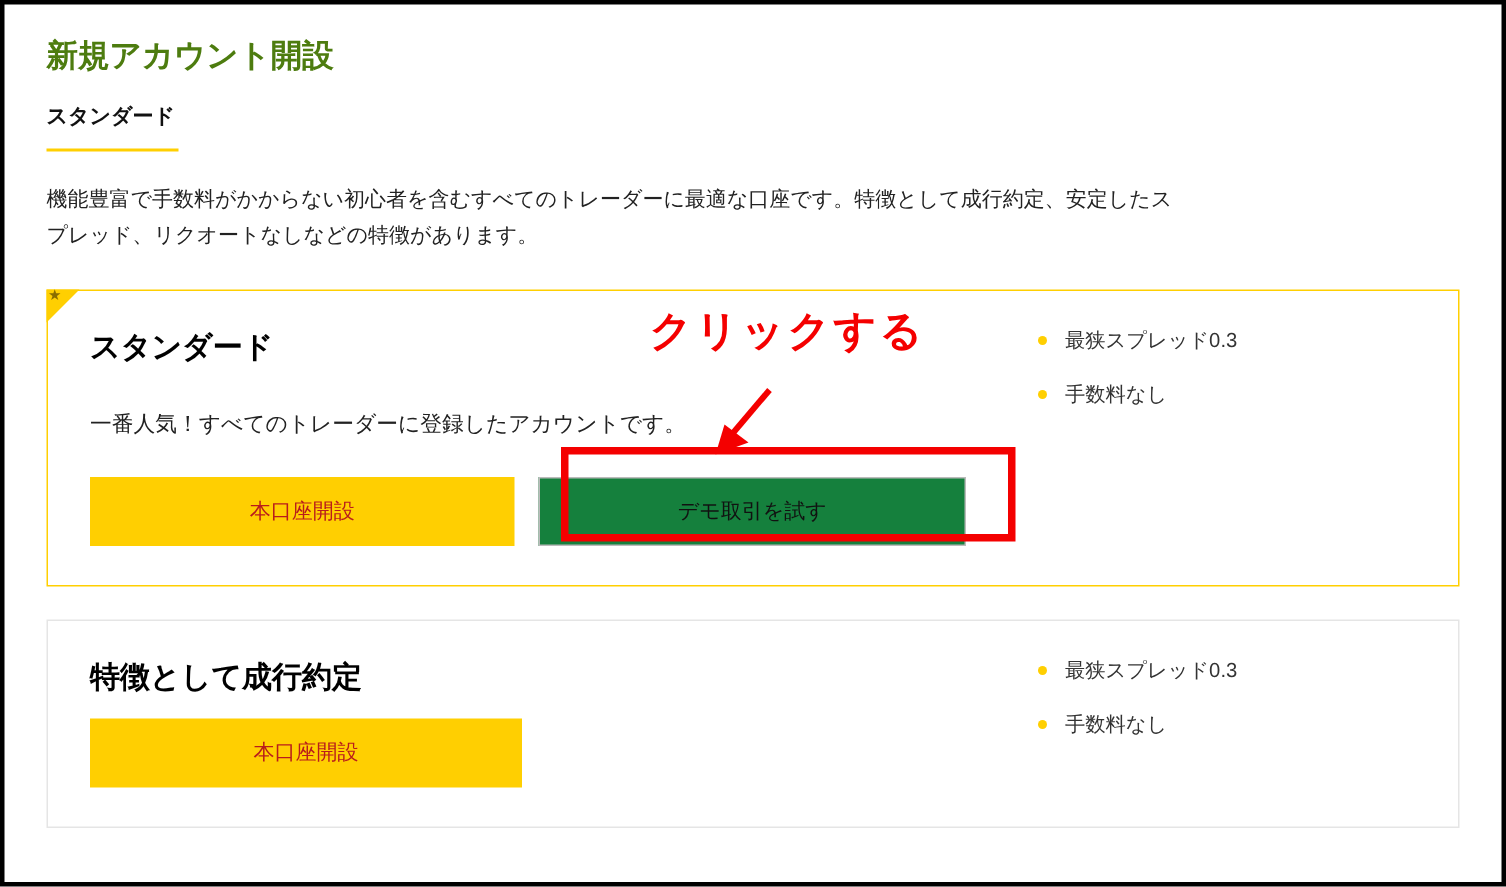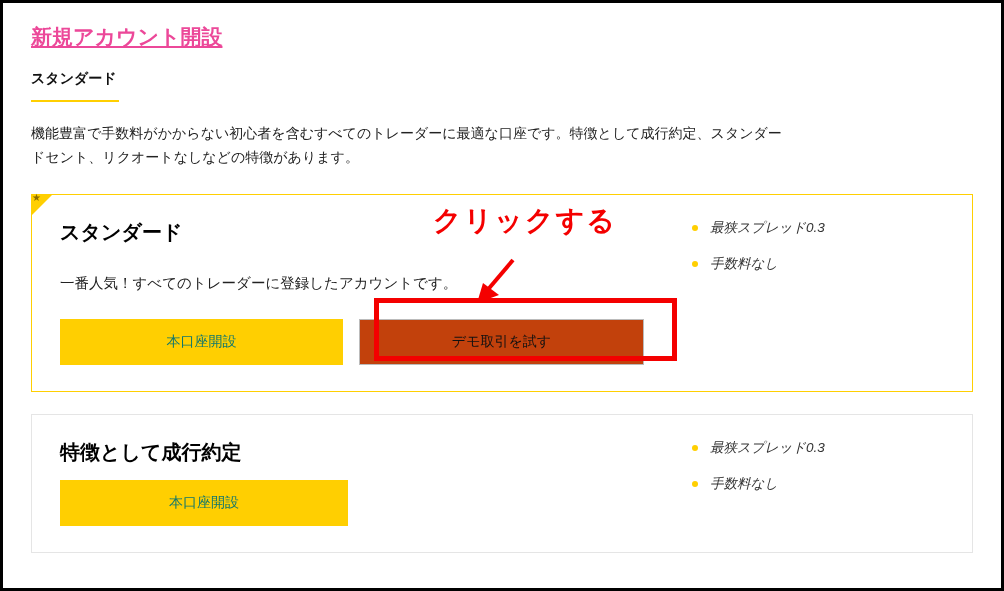--- a/index.html
+++ b/index.html
@@ -8,23 +8,22 @@
     background: #fff;
     width: 1004px;
     height: 591px;
     border: 3px solid #000;
     padding: 20px 28px;
     position: relative;
   }
   .page-title {
     font-size: 21px;
     font-weight: 700;
-    color: #ec4899;
+    color: #4d7c0f;
     margin-bottom: 18px;
-    text-decoration: underline;
   }
   .subtitle-wrap {
     display: inline-block;
     margin-bottom: 20px;
   }
   .subtitle {
     font-size: 14px;
     font-weight: 600;
     color: #111;
     padding-bottom: 6px;
@@ -98,29 +97,29 @@
     display: flex;
     align-items: center;
     justify-content: center;
     font-size: 14px;
     font-weight: 500;
     cursor: pointer;
     max-width: 288px;
   }
   .btn-primary {
     background: #ffcf01;
-    color: #0f766e;
+    color: #b91c1c;
     border: none;
   }
   .btn-secondary {
-    background: #c2410c;
+    background: #15803d;
     color: #111;
     border: 1px solid #bbb;
   }
-  .feature-list { list-style: none; font-style: italic; }
+  .feature-list { list-style: none; }
   .feature-list li {
     display: flex;
     align-items: center;
     margin-bottom: 18px;
     color: #333;
   }
   .bullet {
     width: 6px; height: 6px;
     border-radius: 50%;
     background: #ffcf01;
@@ -160,21 +159,21 @@
 
 
 
 <h1 class="page-title">新規アカウント開設</h1>
 
 <div class="subtitle-wrap">
   <div class="subtitle">スタンダード</div>
   <div class="subtitle-underline"></div>
 </div>
 
-<p class="description">機能豊富で手数料がかからない初心者を含むすべてのトレーダーに最適な口座です。特徴として成行約定、スタンダードセント、リクオートなしなどの特徴があります。</p>
+<p class="description">機能豊富で手数料がかからない初心者を含むすべてのトレーダーに最適な口座です。特徴として成行約定、安定したスプレッド、リクオートなしなどの特徴があります。</p>
 
 
 <div class="card featured">
   <div class="ribbon"></div>
   <div class="ribbon-star">★</div>
   <div class="card-left">
     <h2 class="card-title">スタンダード</h2>
     <p class="card-desc">一番人気！すべてのトレーダーに登録したアカウントです。</p>
     <div class="btn-row">
       <button class="btn btn-primary">本口座開設</button>

